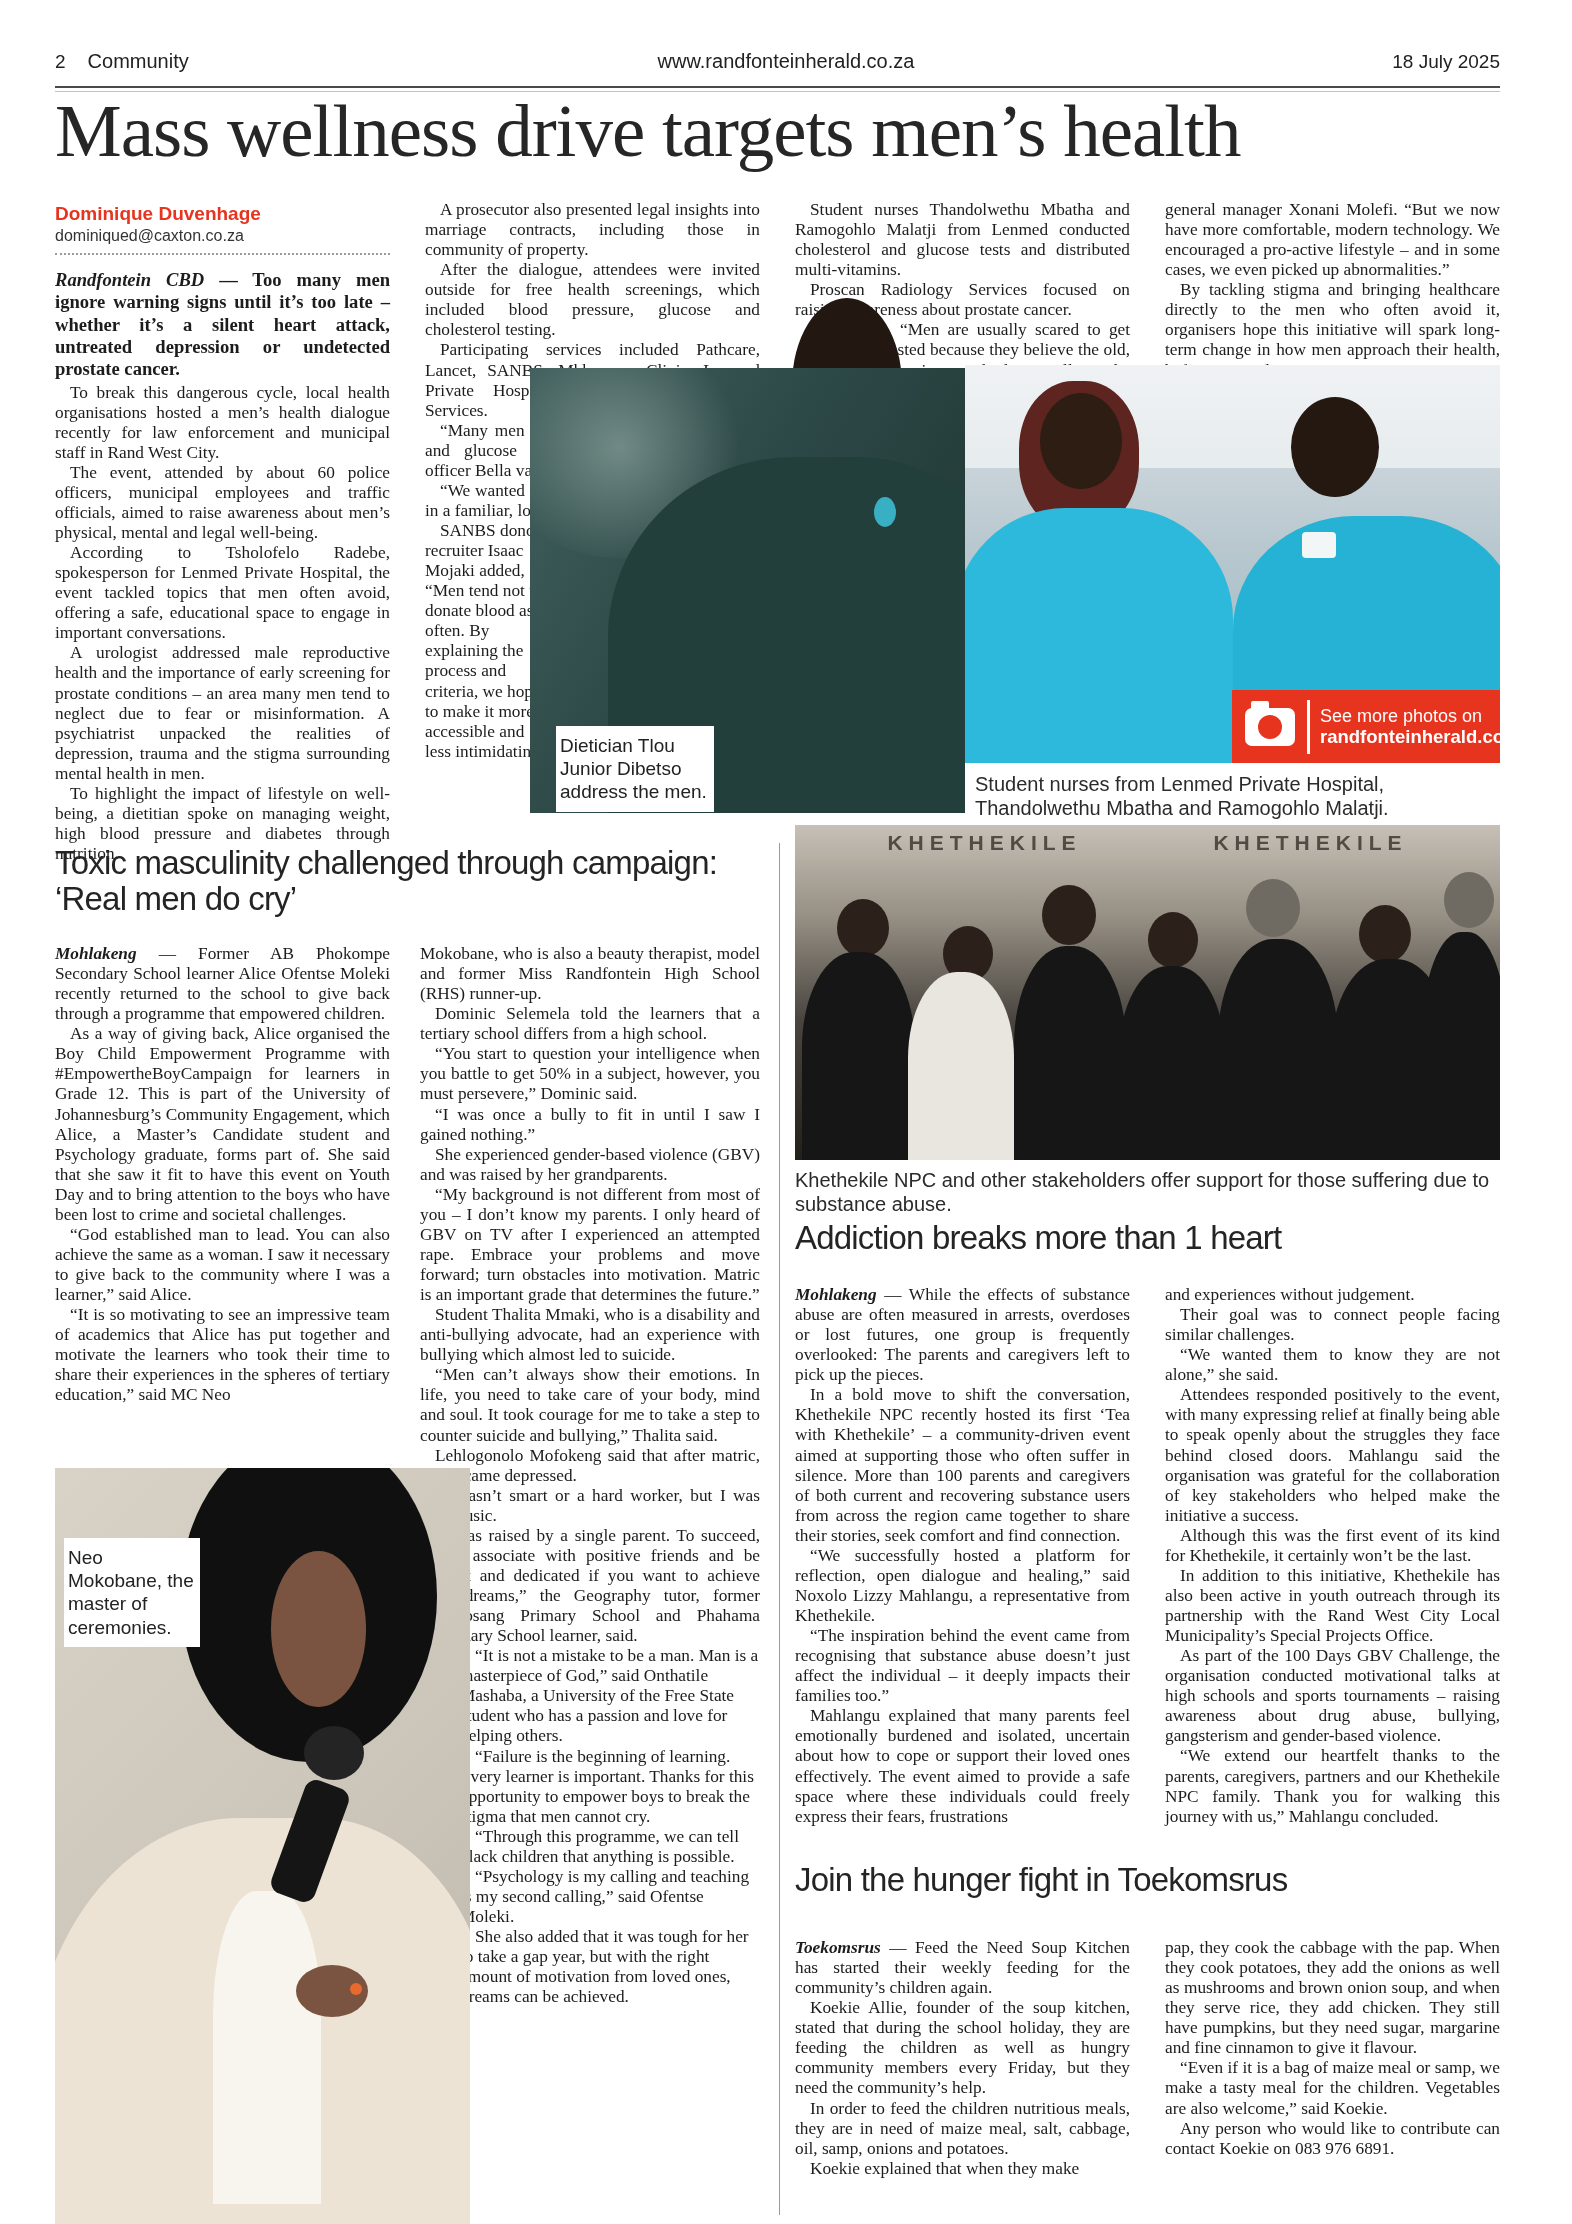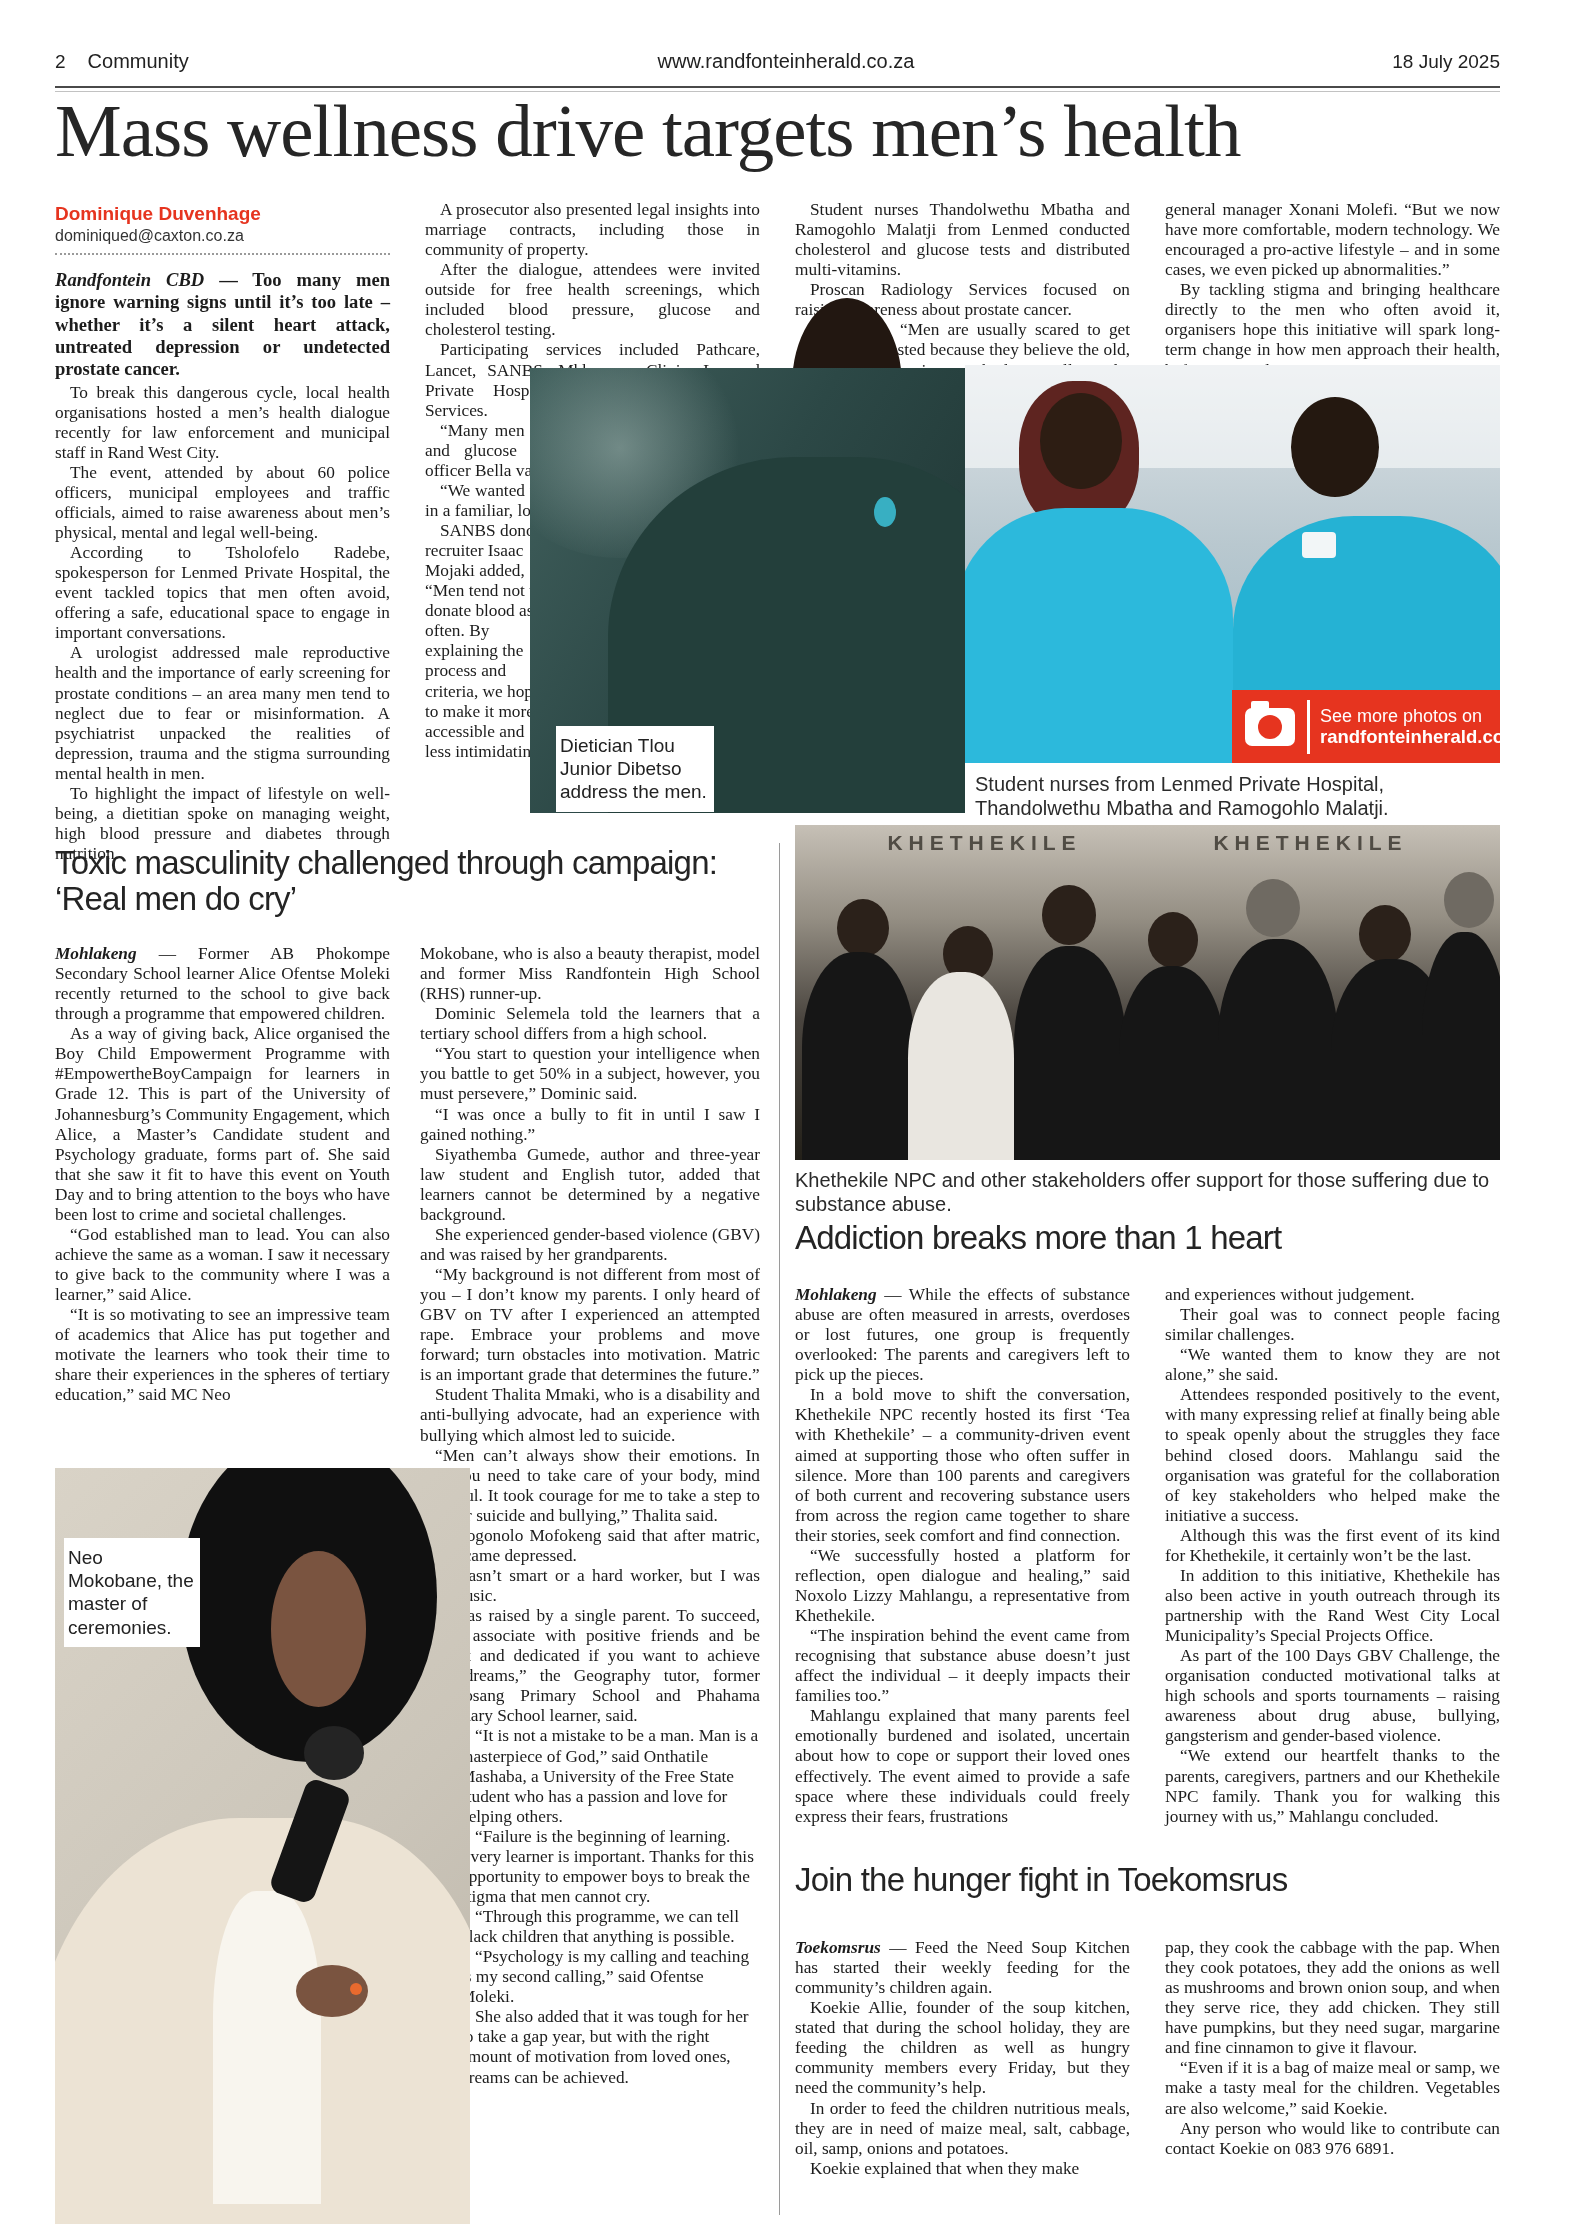--- a/index.html
+++ b/index.html
@@ -195,21 +195,20 @@
         <p class="para">“It is so motivating to see an impressive team of academics that Alice has put together and motivate the learners who took their time to share their experiences in the spheres of tertiary education,” said MC Neo</p>
       </div>
   </div>
 
   <div class="col" style="left:420px;top:944px;width:340px;">
     <div class="first-cont">
         <p class="para">Mokobane, who is also a beauty therapist, model and former Miss Randfontein High School (RHS) runner-up.</p>
         <p class="para">Dominic Selemela told the learners that a tertiary school differs from a high school.</p>
         <p class="para">“You start to question your intelligence when you battle to get 50% in a subject, however, you must persevere,” Dominic said.</p>
         <p class="para">“I was once a bully to fit in until I saw I gained nothing.”</p>
-        <p class="para">Siyathemba Gumede, author and three-year law student and English tutor, added that learners cannot be determined by a negative background.</p>
         <p class="para">She experienced gender-based violence (GBV) and was raised by her grandparents.</p>
         <p class="para">“My background is not different from most of you – I don’t know my parents. I only heard of GBV on TV after I experienced an attempted rape. Embrace your problems and move forward; turn obstacles into motivation. Matric is an important grade that determines the future.”</p>
         <p class="para">Student Thalita Mmaki, who is a disability and anti-bullying advocate, had an experience with bullying which almost led to suicide.</p>
         <p class="para">“Men can’t always show their emotions. In life, you need to take care of your body, mind and soul. It took courage for me to take a step to counter suicide and bullying,” Thalita said.</p>
         <p class="para">Lehlogonolo Mofokeng said that after matric, she became depressed.</p>
         <p class="para">“I wasn’t smart or a hard worker, but I was into music.</p>
         <p class="para">“I was raised by a single parent. To succeed, try to associate with positive friends and be content and dedicated if you want to achieve your dreams,” the Geography tutor, former Sedimosang Primary School and Phahama Secondary School learner, said.</p>
       </div>
     <div class="wrapzone">
         <p class="para">“It is not a mistake to be a man. Man is a masterpiece of God,” said Onthatile Mashaba, a University of the Free State student who has a passion and love for helping others.</p>

